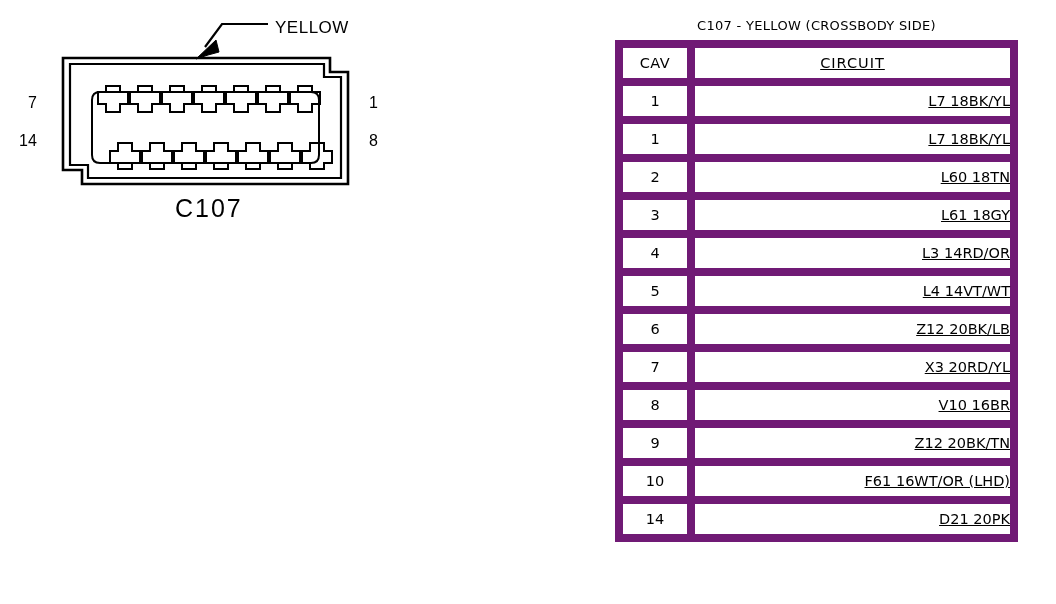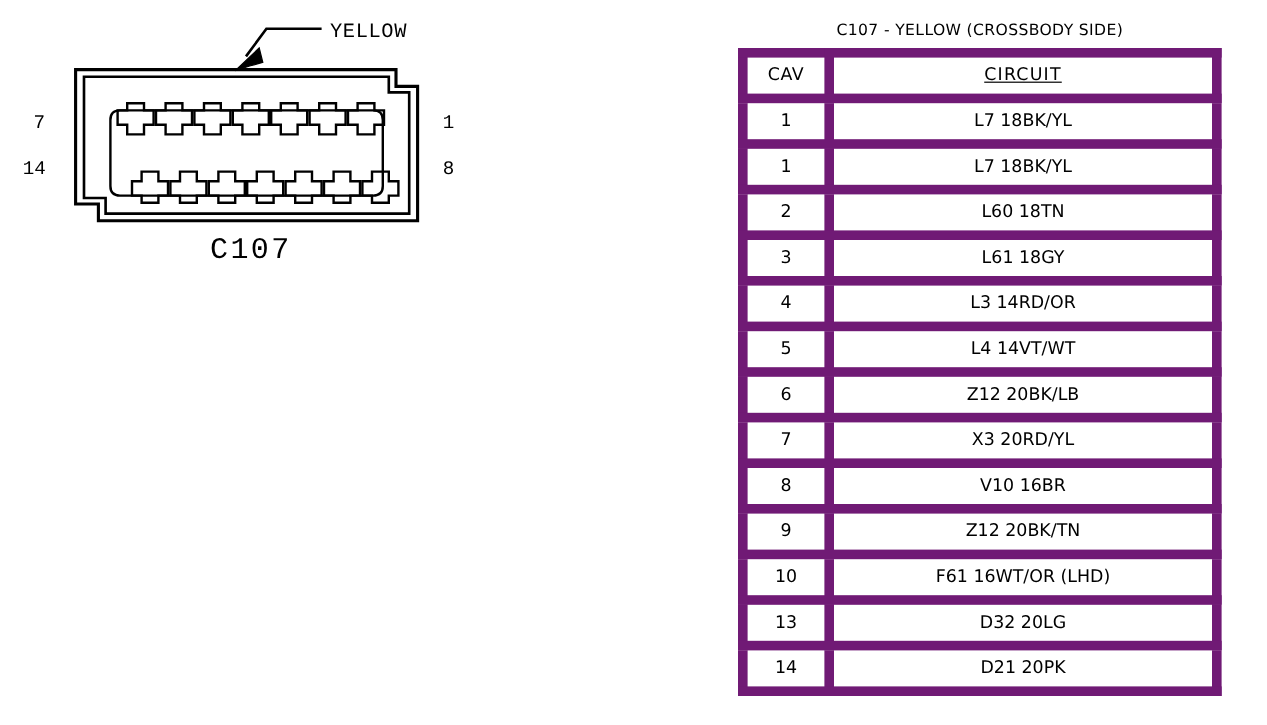--- a/index.html
+++ b/index.html
@@ -26,21 +26,21 @@
   }
 
   #connector-svg {
     position: absolute;
     left: 0;
     top: 0;
   }
 
   .lbl {
     position: absolute;
-    font-family: Liberation Mono, monospace;
+    font-family: Liberation Sans, sans-serif;
     color: #000;
     white-space: nowrap;
   }
 
   #yellow-label {
     left: 275px;
     top: 18px;
     font-size: 17px;
     letter-spacing: 0.5px;
   }
@@ -90,23 +90,24 @@
   }
 
   col.cav-col { width: 72px; }
 
   .cav-cell {
     text-align: center;
     vertical-align: middle;
   }
 
   .circuit-cell {
-    text-align: center;
+    text-align: right;
     vertical-align: middle;
     padding-left: 9px;
+    text-decoration: underline;
   }
 
   .hdr-cav {
     text-align: center;
     vertical-align: middle;
     font-size: 15px;
     letter-spacing: 0.5px;
   }
 
   .hdr-circuit {
@@ -252,22 +253,18 @@
         </tr>
         <tr>
           <td class="cav-cell">9</td>
           <td class="circuit-cell">Z12 20BK/TN</td>
         </tr>
         <tr>
           <td class="cav-cell">10</td>
           <td class="circuit-cell">F61 16WT/OR (LHD)</td>
         </tr>
         <tr>
-          <td class="cav-cell">13</td>
-          <td class="circuit-cell">D32 20LG</td>
-        </tr>
-        <tr>
           <td class="cav-cell">14</td>
           <td class="circuit-cell">D21 20PK</td>
         </tr>
       </tbody>
   </table>
 </div>
 
 </body></html>

